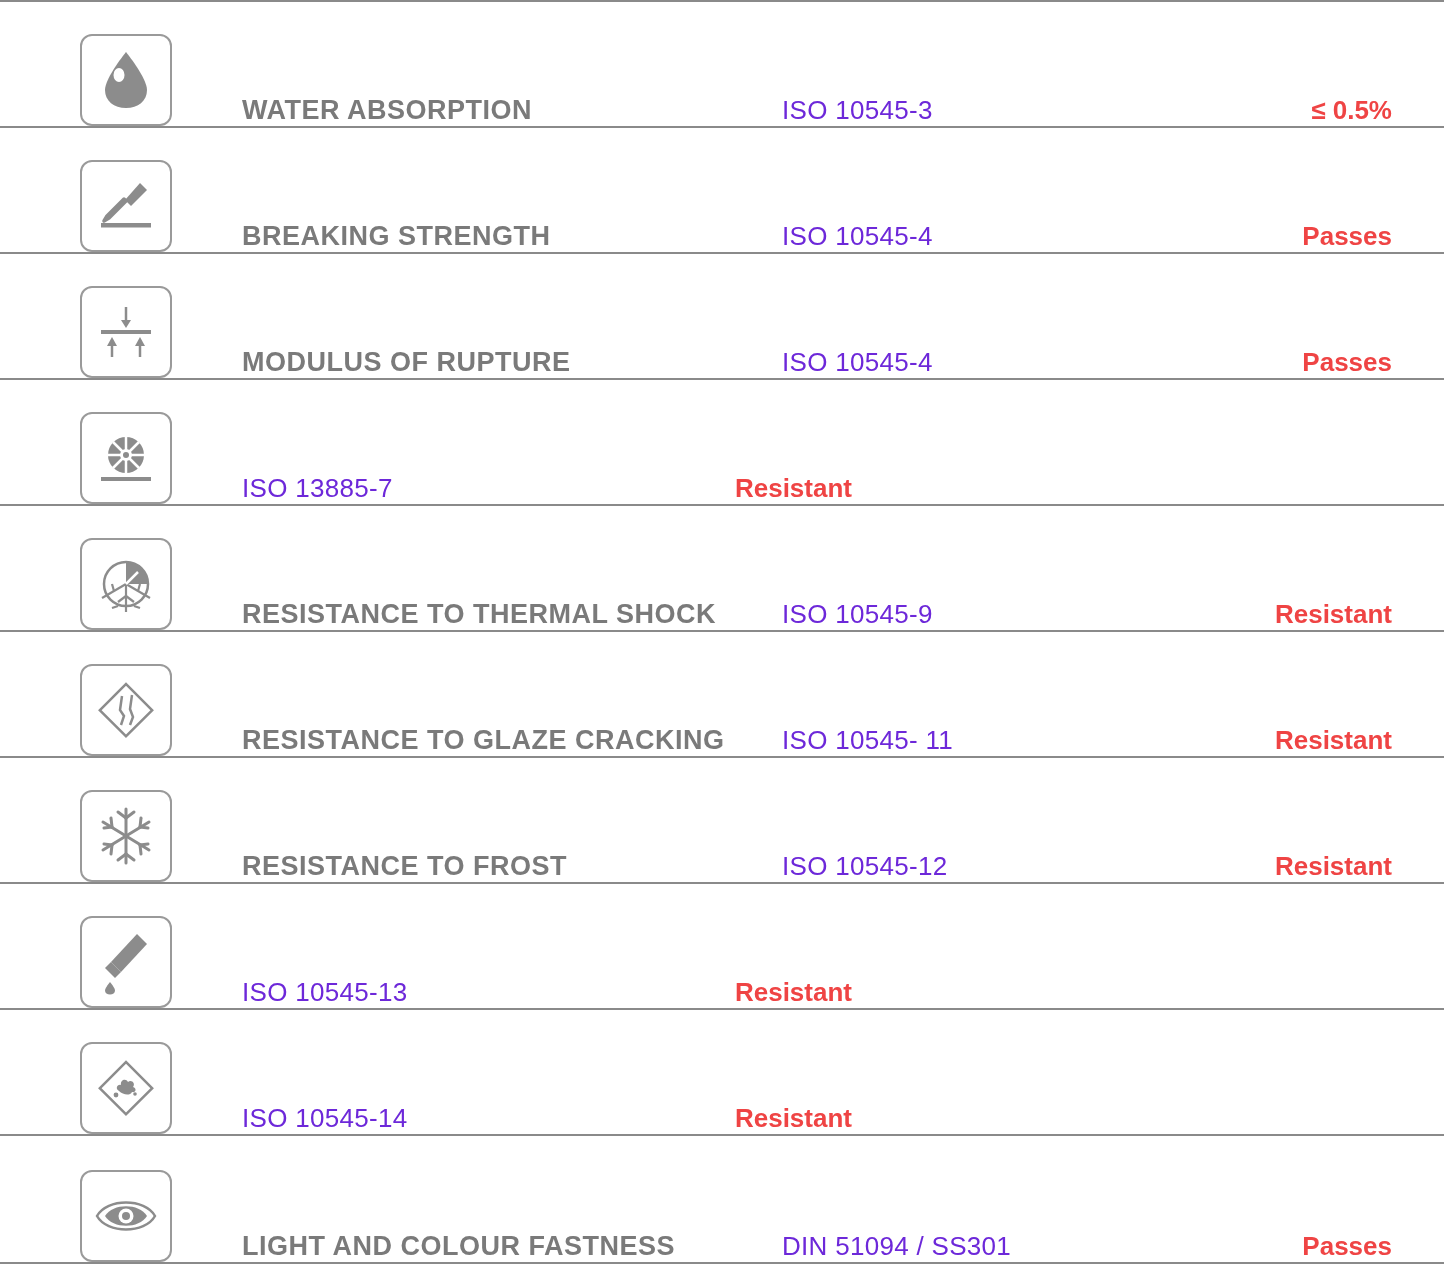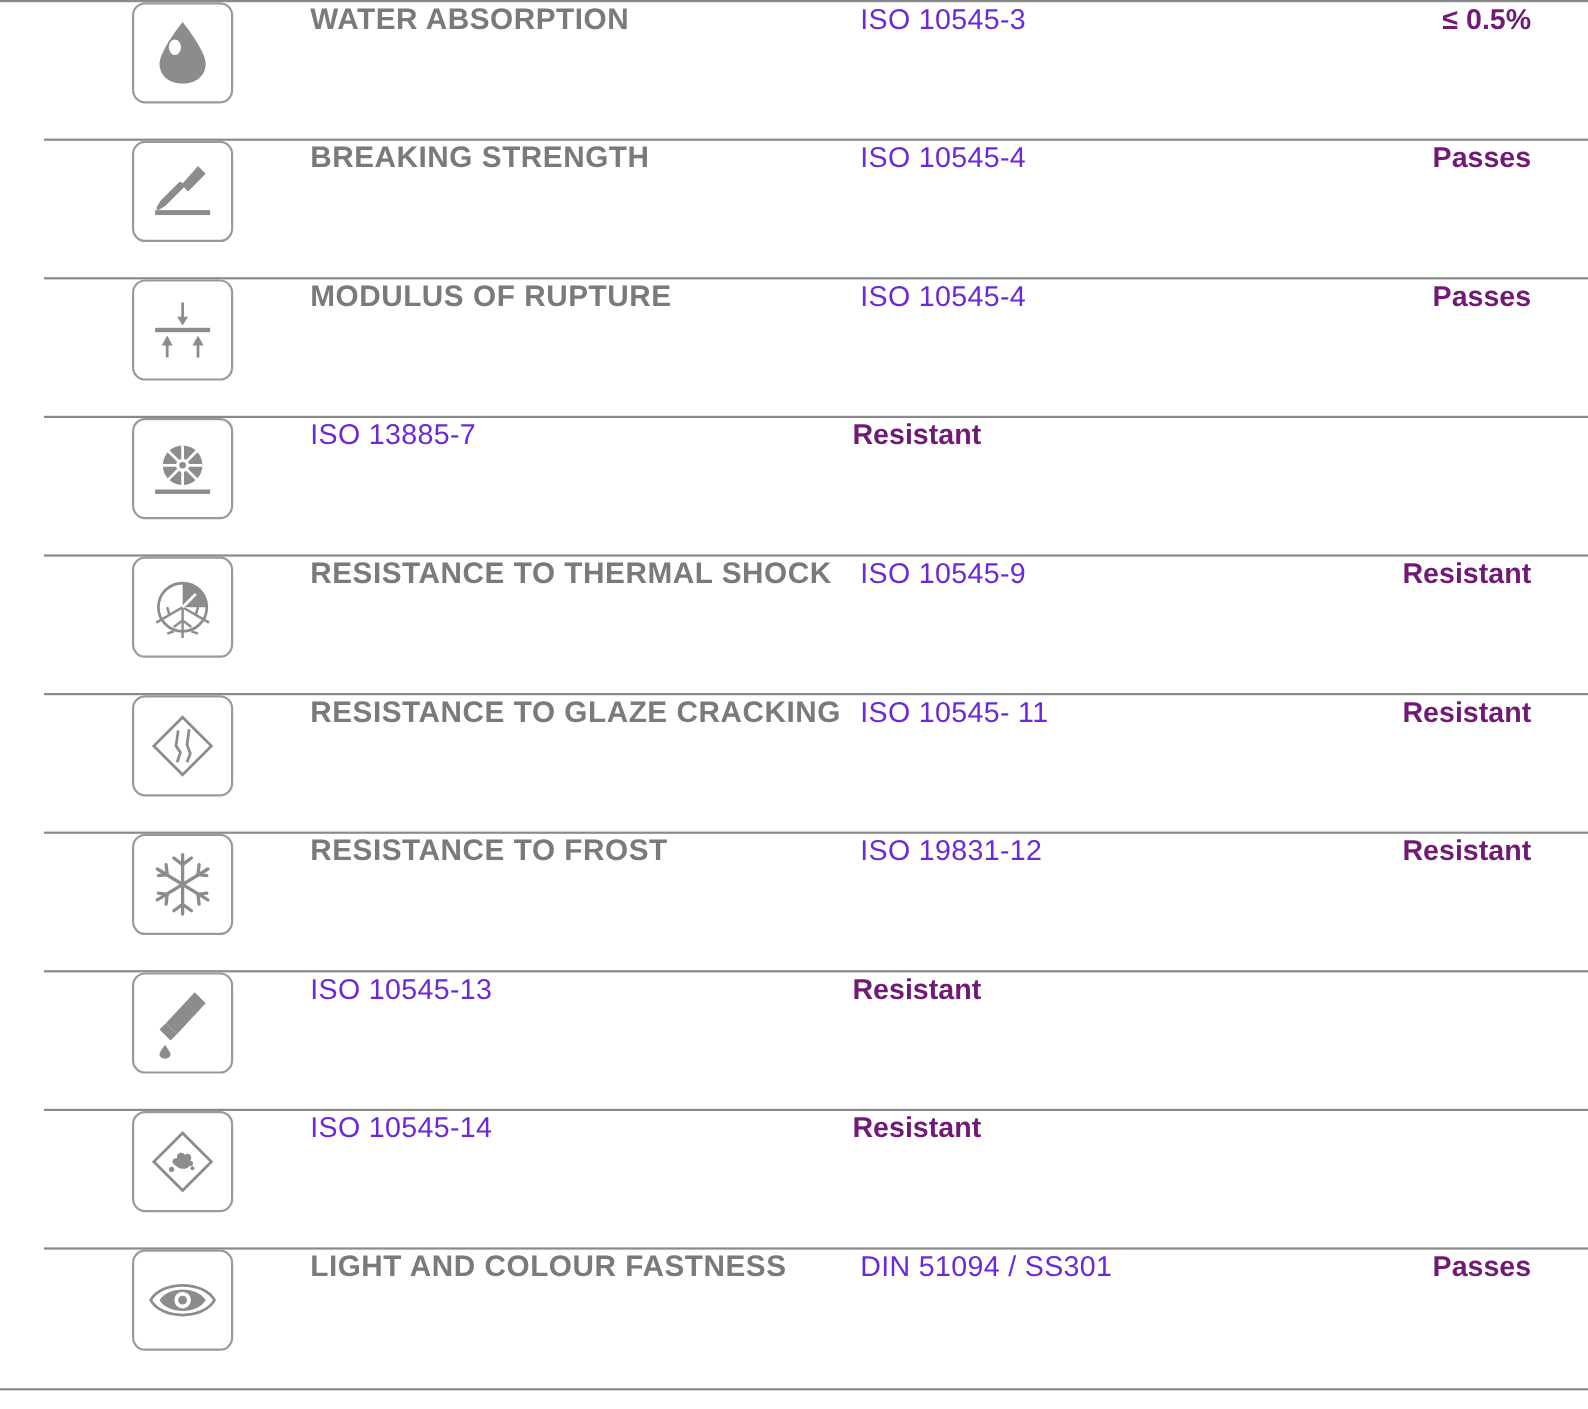--- a/index.html
+++ b/index.html
@@ -17,26 +17,25 @@
 
   .spec-table {
     width: 1444px;
     box-sizing: border-box;
     border-top: 2px solid #8a8a8a;
     border-bottom: 2px solid #8a8a8a;
   }
 
   .spec-row {
     display: flex;
-    align-items: flex-start;
+    align-items: flex-end;
     height: 126px;
     box-sizing: border-box;
     border-bottom: 2px solid #8a8a8a;
     padding: 0 22px 0 0;
-    margin-left: 40px;
   }
   .spec-row:last-child {
     border-bottom: none;
   }
 
   .icon-cell {
     width: 242px;
     min-width: 242px;
     display: flex;
     align-items: center;
@@ -77,21 +76,21 @@
     letter-spacing: 0.3px;
     white-space: nowrap;
   }
 
   .value-cell {
     width: 250px;
     min-width: 250px;
     text-align: right;
     font-size: 26px;
     font-weight: bold;
-    color: #701a75;
+    color: #ef4444;
     white-space: nowrap;
     padding-right: 30px;
     box-sizing: border-box;
   }
 </style>
 </head>
 <body>
 
 <div class="spec-table">
 
@@ -225,21 +224,21 @@
             <line x1="46" y1="41" x2="47" y2="50"></line>
             <line x1="46" y1="23" x2="54" y2="24"></line>
             <line x1="46" y1="23" x2="47" y2="14"></line>
             <line x1="18" y1="41" x2="10" y2="40"></line>
             <line x1="18" y1="41" x2="17" y2="50"></line>
           </g>
         </svg>
       </div>
     </div>
     <div class="name-cell">RESISTANCE TO FROST</div>
-    <div class="standard-cell">ISO 19831-12</div>
+    <div class="standard-cell">ISO 10545-12</div>
     <div class="value-cell">Resistant</div>
   </div>
 
   <div class="spec-row">
     <div class="icon-cell">
       <div class="icon-box">
         <svg width="58" height="68" viewBox="0 0 58 68">
           <path d="M40 6 L50 16 L24 44 L14 34 Z" fill="#8c8c8c"></path>
           <path d="M14 34 L24 44 L18 50 L8 40 Z" fill="#8c8c8c"></path>
           <path d="M13 54 C13 54 8 60 8 62.5 C8 65 10.2 66.5 13 66.5 C15.8 66.5 18 65 18 62.5 C18 60 13 54 13 54 Z" fill="#8c8c8c"></path>

